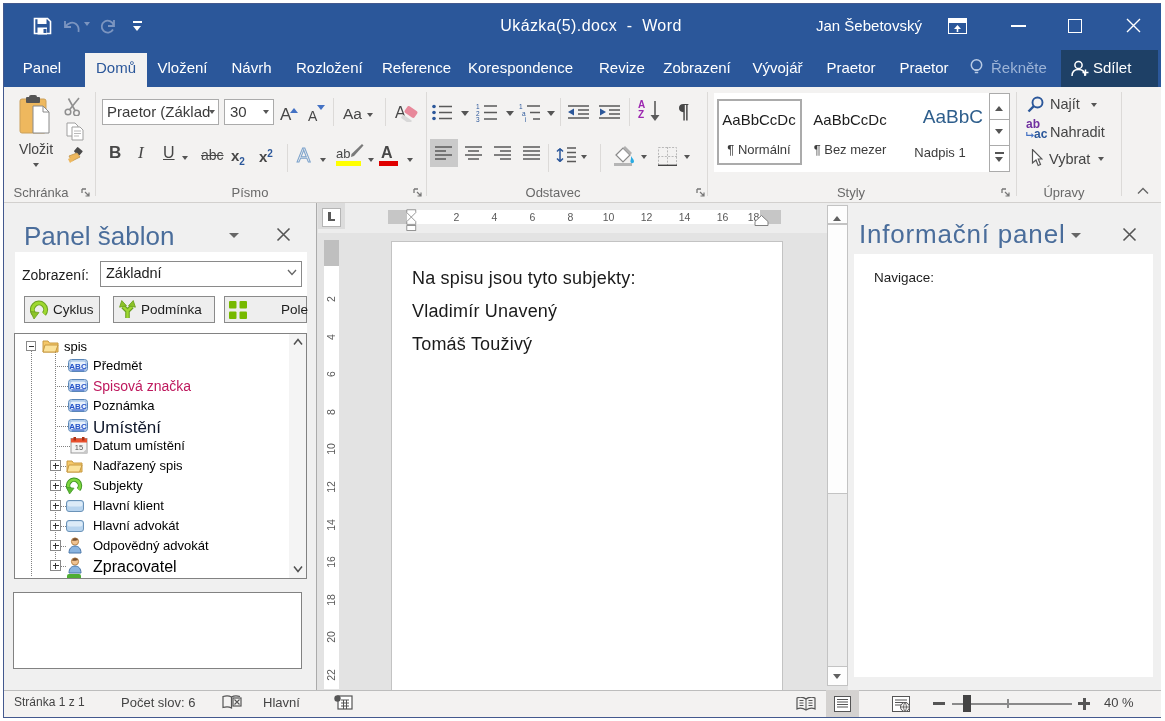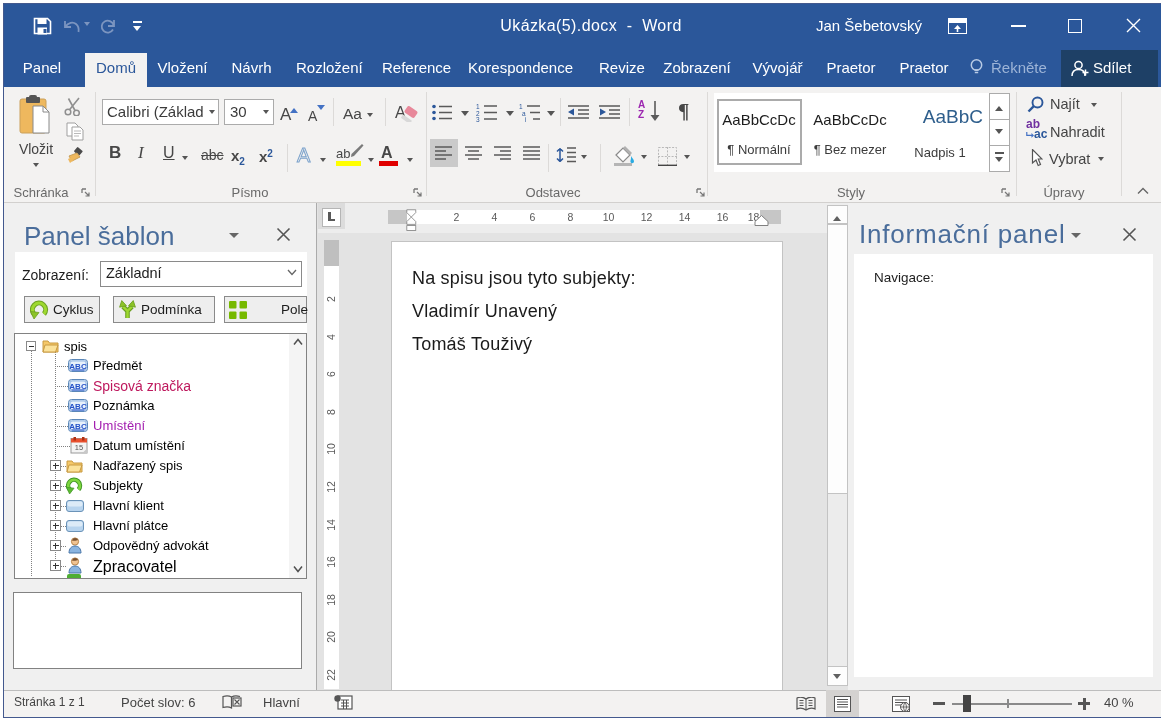--- a/index.html
+++ b/index.html
@@ -153,21 +153,21 @@
   <path d="M8 9 h7 M8 11.5 h7 M8 14 h5" stroke="#b9b9b9" stroke-width="1"></path>
 </svg>
 
 <svg class="abs" style="left:65px;top:147px" width="22" height="21" viewBox="0 0 22 21">
   <rect x="10" y="1" width="7" height="6" rx="1" transform="rotate(40 13 4)" fill="#4a4a4a"></rect>
   <path d="M4 9 L12 6 L15 10 L7 14 z" fill="#eeb85e" stroke="#caa05a"></path>
   <path d="M3 12 L7 10 L9 13 L5 16 z" fill="#eeb85e"></path>
 </svg>
 
 <div class="abs" style="left:102px;top:99px;width:117px;height:26px;background:#fff;border:1px solid #ababab"></div>
-<div class="abs" style="left:107px;top:99px;height:26px;line-height:26px;font-size:15px;color:#3b3b3b">Calibri (Základ</div>
+<div class="abs" style="left:107px;top:99px;height:26px;line-height:26px;font-size:15px;color:#3b3b3b">Praetor (Základ</div>
 <div class="abs" style="left:209px;top:110px;width:0;height:0;border:3.5px solid transparent;border-top:4.5px solid #555"></div>
 <div class="abs" style="left:224px;top:99px;width:50px;height:26px;background:#fff;border:1px solid #ababab"></div>
 <div class="abs" style="left:230px;top:99px;height:26px;line-height:26px;font-size:15px;color:#3b3b3b">30</div>
 <div class="abs" style="left:263px;top:110px;width:0;height:0;border:3.5px solid transparent;border-top:4.5px solid #555"></div>
 
 <div class="abs" style="left:280px;top:105px;font-size:17px;color:#474747">A</div>
 <div class="abs" style="left:290px;top:104px;width:0;height:0;border:4px solid transparent;border-bottom:5px solid #4472c4"></div>
 <div class="abs" style="left:308px;top:108px;font-size:14px;color:#474747">A</div>
 <div class="abs" style="left:317px;top:105px;width:0;height:0;border:4px solid transparent;border-top:5px solid #4472c4"></div>
 <div class="vline" style="left:333px;top:98px;height:28px"></div>
@@ -386,21 +386,21 @@
     <path d="M3.5 11 h13" stroke="#2451c8" stroke-width="1"></path>
   </svg>
   <div class="abs" style="left:93px;top:397.5px;font-size:13px;color:#000">Poznámka</div>
   <div class="abs" style="left:55px;top:425.5px;width:13px;height:1px;background-image:repeating-linear-gradient(to right,#808080 0 1px,transparent 1px 2px)"></div>
   <svg class="abs" style="left:68px;top:419.0px" width="20" height="13" viewBox="0 0 20 13">
     <rect x="0.5" y="0.5" width="19" height="12" rx="3" fill="#cfe0f4" stroke="#5b87b8"></rect>
     <rect x="2" y="2" width="16" height="9" rx="2" fill="#e8f1fb" stroke="#88aede" stroke-width="0.8"></rect>
     <text x="10" y="9.5" font-size="8" font-weight="bold" fill="#2451c8" text-anchor="middle" font-family="Liberation Sans">ABC</text>
     <path d="M3.5 11 h13" stroke="#2451c8" stroke-width="1"></path>
   </svg>
-  <div class="abs" style="left:93px;top:417.5px;font-size:13px;color:#a21caf">Umístění</div>
+  <div class="abs" style="left:93px;top:417.5px;font-size:17px;color:#0f172a">Umístění</div>
   <div class="abs" style="left:55px;top:445.5px;width:15px;height:1px;background-image:repeating-linear-gradient(to right,#808080 0 1px,transparent 1px 2px)"></div>
   <svg class="abs" style="left:70px;top:437.0px" width="18" height="17" viewBox="0 0 18 17">
     <rect x="1" y="1.5" width="16" height="14.5" fill="#f4f4f4" stroke="#9a9a9a"></rect>
     <rect x="1" y="1.5" width="16" height="4" fill="#e8502e"></rect>
     <rect x="3.5" y="0" width="2.5" height="3.5" fill="#b03010"></rect>
     <rect x="12" y="0" width="2.5" height="3.5" fill="#b03010"></rect>
     <text x="9" y="12.5" font-size="7.5" fill="#555" text-anchor="middle" font-family="Liberation Sans">15</text>
     <path d="M12 16.5 L17 11.5 V16.5 z" fill="#c8c8c8"></path>
   </svg>
   <div class="abs" style="left:93px;top:437.5px;font-size:13px;color:#000">Datum umístění</div>
@@ -433,21 +433,21 @@
   </svg>
   <div class="abs" style="left:93px;top:497.5px;font-size:13px;color:#000">Hlavní klient</div>
   <div class="abs" style="left:50px;top:520.0px;width:11px;height:11px;background:#fff;border:1px solid #8a8a8a"></div>
   <div class="abs" style="left:52.5px;top:525.0px;width:6px;height:1px;background:#333"></div>
   <div class="abs" style="left:55px;top:522.5px;width:1px;height:6px;background:#333"></div>
   <div class="abs" style="left:61px;top:525.5px;width:5px;height:1px;background-image:repeating-linear-gradient(to right,#808080 0 1px,transparent 1px 2px)"></div>
   <svg class="abs" style="left:66px;top:519.5px" width="18" height="12" viewBox="0 0 18 12">
     <rect x="0.5" y="0.5" width="17" height="11" rx="2.5" fill="#b8d4ee" stroke="#6b93b8"></rect>
     <rect x="1.5" y="1.5" width="15" height="5" rx="2" fill="#ddebf7"></rect>
   </svg>
-  <div class="abs" style="left:93px;top:517.5px;font-size:13px;color:#000">Hlavní plátce</div>
+  <div class="abs" style="left:93px;top:517.5px;font-size:13px;color:#000">Hlavní advokát</div>
   <div class="abs" style="left:50px;top:540.0px;width:11px;height:11px;background:#fff;border:1px solid #8a8a8a"></div>
   <div class="abs" style="left:52.5px;top:545.0px;width:6px;height:1px;background:#333"></div>
   <div class="abs" style="left:55px;top:542.5px;width:1px;height:6px;background:#333"></div>
   <div class="abs" style="left:61px;top:545.5px;width:5px;height:1px;background-image:repeating-linear-gradient(to right,#808080 0 1px,transparent 1px 2px)"></div>
   <svg class="abs" style="left:67px;top:537.0px" width="16" height="17" viewBox="0 0 16 17">
     <circle cx="8" cy="4.5" r="3.6" fill="#f0c391" stroke="#b8854a"></circle>
     <path d="M8 1 a3.5 3.5 0 0 1 3 1.8 c-1 1 -4.5 1.4 -6 0.6 A3.5 3.5 0 0 1 8 1" fill="#7a5230"></path>
     <path d="M2 16 c0-4.5 2.5-7 6-7 s6 2.5 6 7 z" fill="#8ab4e0" stroke="#4a76a8"></path>
   </svg>
   <div class="abs" style="left:93px;top:537.5px;font-size:13px;color:#000">Odpovědný advokát</div>

